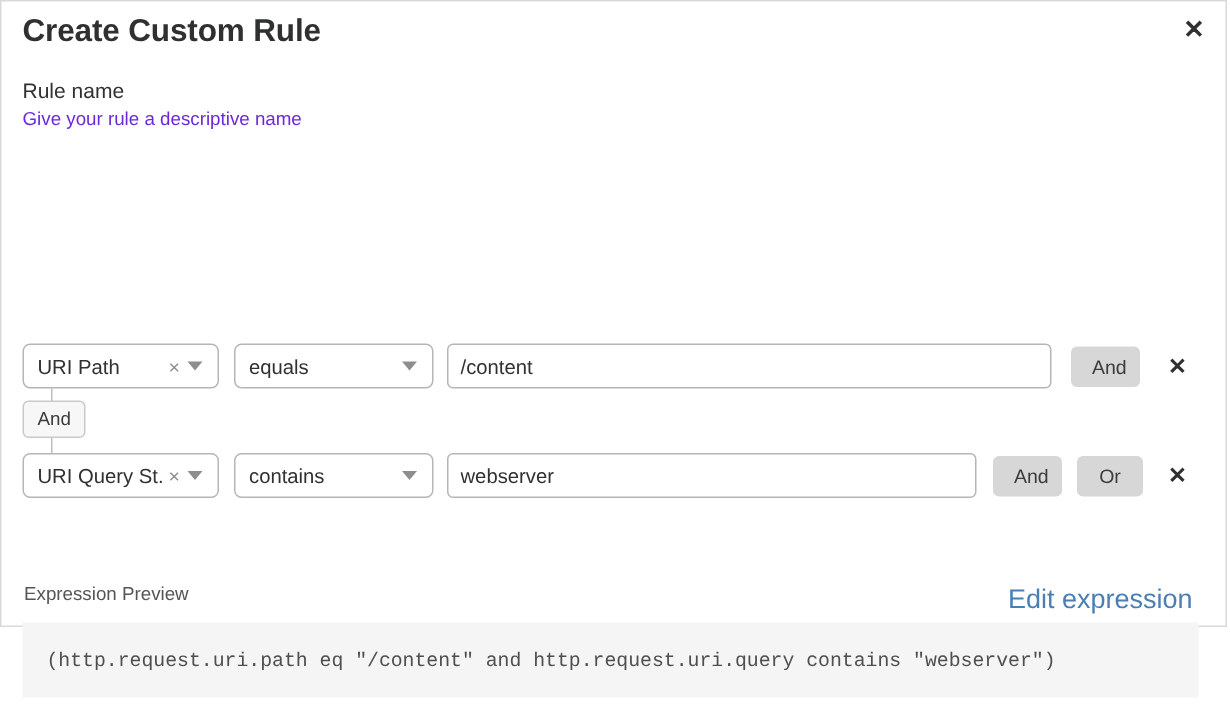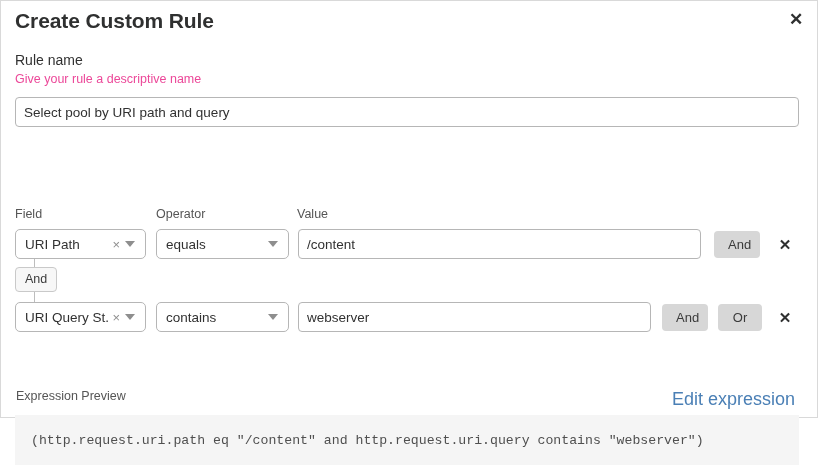--- a/index.html
+++ b/index.html
@@ -60,21 +60,21 @@
     top: 50px;
     width: 784px;
   }
   .field-label {
     font-size: 14px;
     color: #313131;
     line-height: 18px;
   }
   .field-help {
     font-size: 12.5px;
-    color: #ec4899;
+    color: #6d28d9;
     line-height: 17px;
     margin-top: 2px;
   }
   .text-input {
     box-sizing: border-box;
     height: 30px;
     border: 1px solid #b6b6b6;
     border-radius: 4px;
     background: #ffffff;
     font-family: "Liberation Sans", sans-serif;
@@ -283,29 +283,23 @@
 <div class="dialog">
 
   <div class="dialog-header">
     <div class="dialog-title">Create Custom Rule</div>
     <div class="close-btn">✕</div>
   </div>
 
   <div class="section-rule-name">
     <div class="field-label">Rule name</div>
     <div class="field-help">Give your rule a descriptive name</div>
-    <input id="rule-name-input" class="text-input" type="text" value="Select pool by URI path and query" style="">
-  </div>
-
-
-  <div class="col-headers">
-    <div class="col-head field">Field</div>
-    <div class="col-head operator">Operator</div>
-    <div class="col-head value">Value</div>
-  </div>
+  </div>
+
+
 
   <div class="rule-row row1">
     <div class="select-box field-select">
       <span class="select-label">URI Path</span>
       <span class="select-clear">×</span>
       <span class="select-caret"></span>
     </div>
     <div class="select-box op-select">
       <span class="select-label">equals</span>
       <span class="select-caret"></span>

